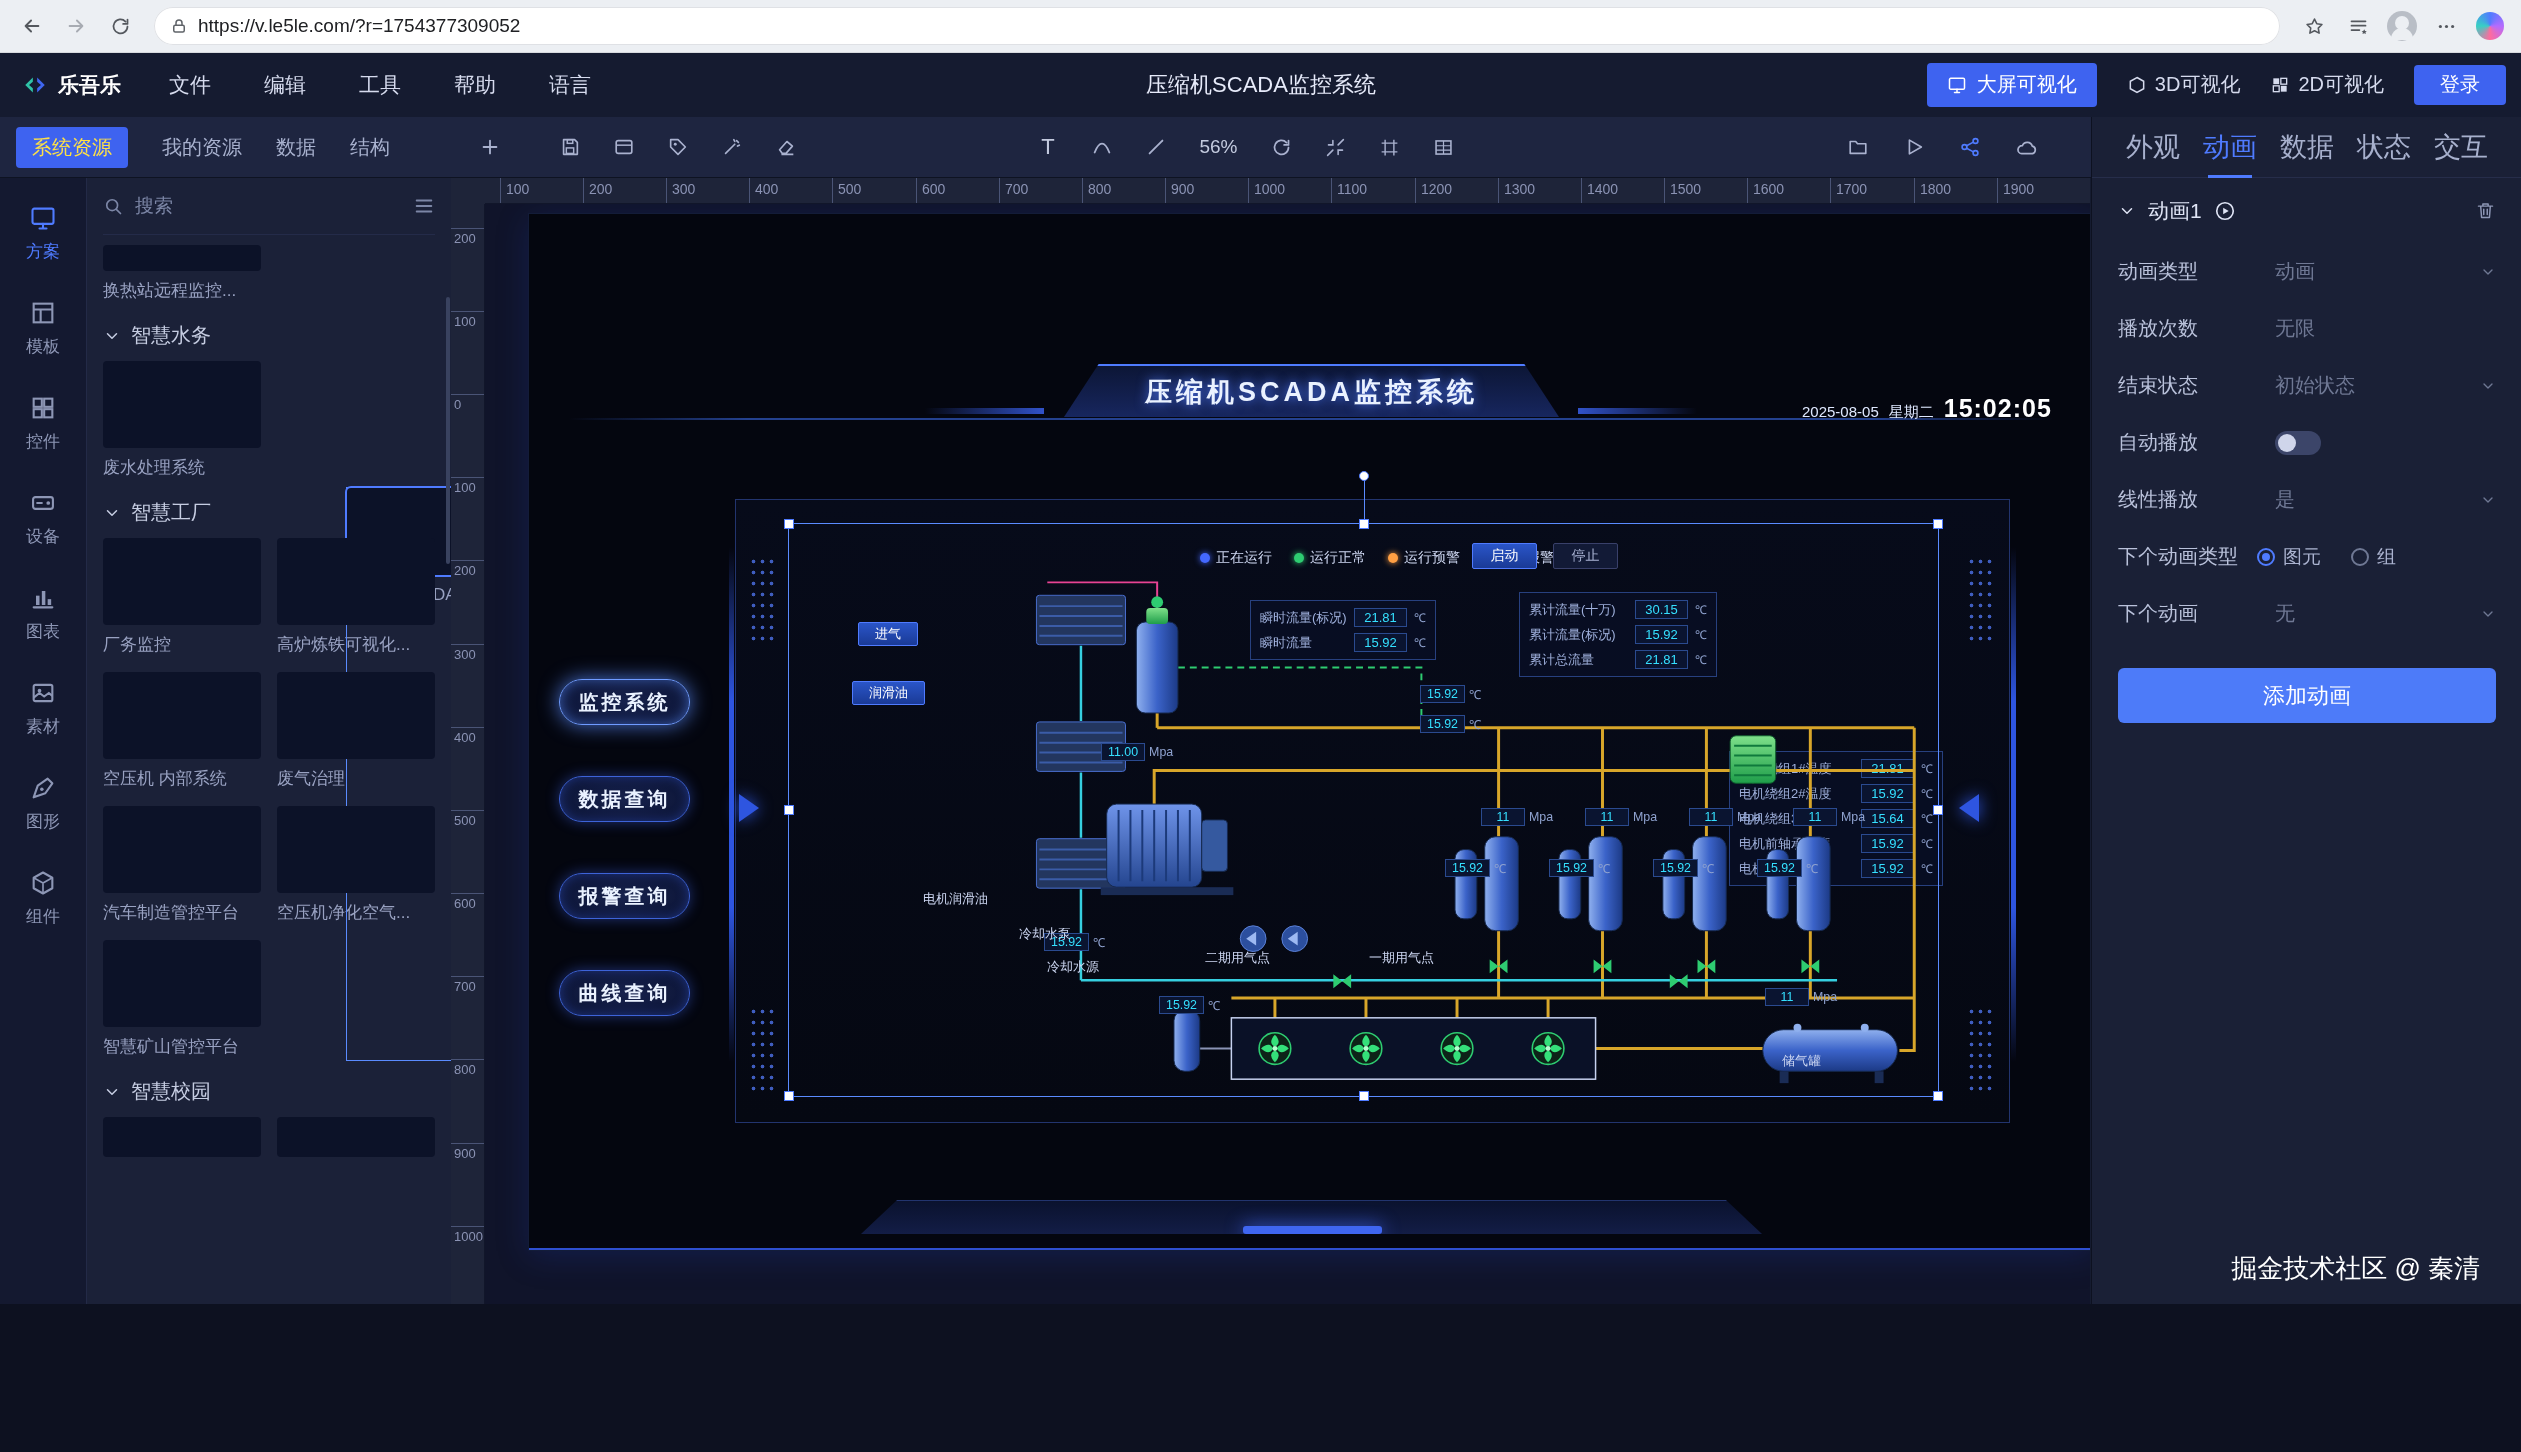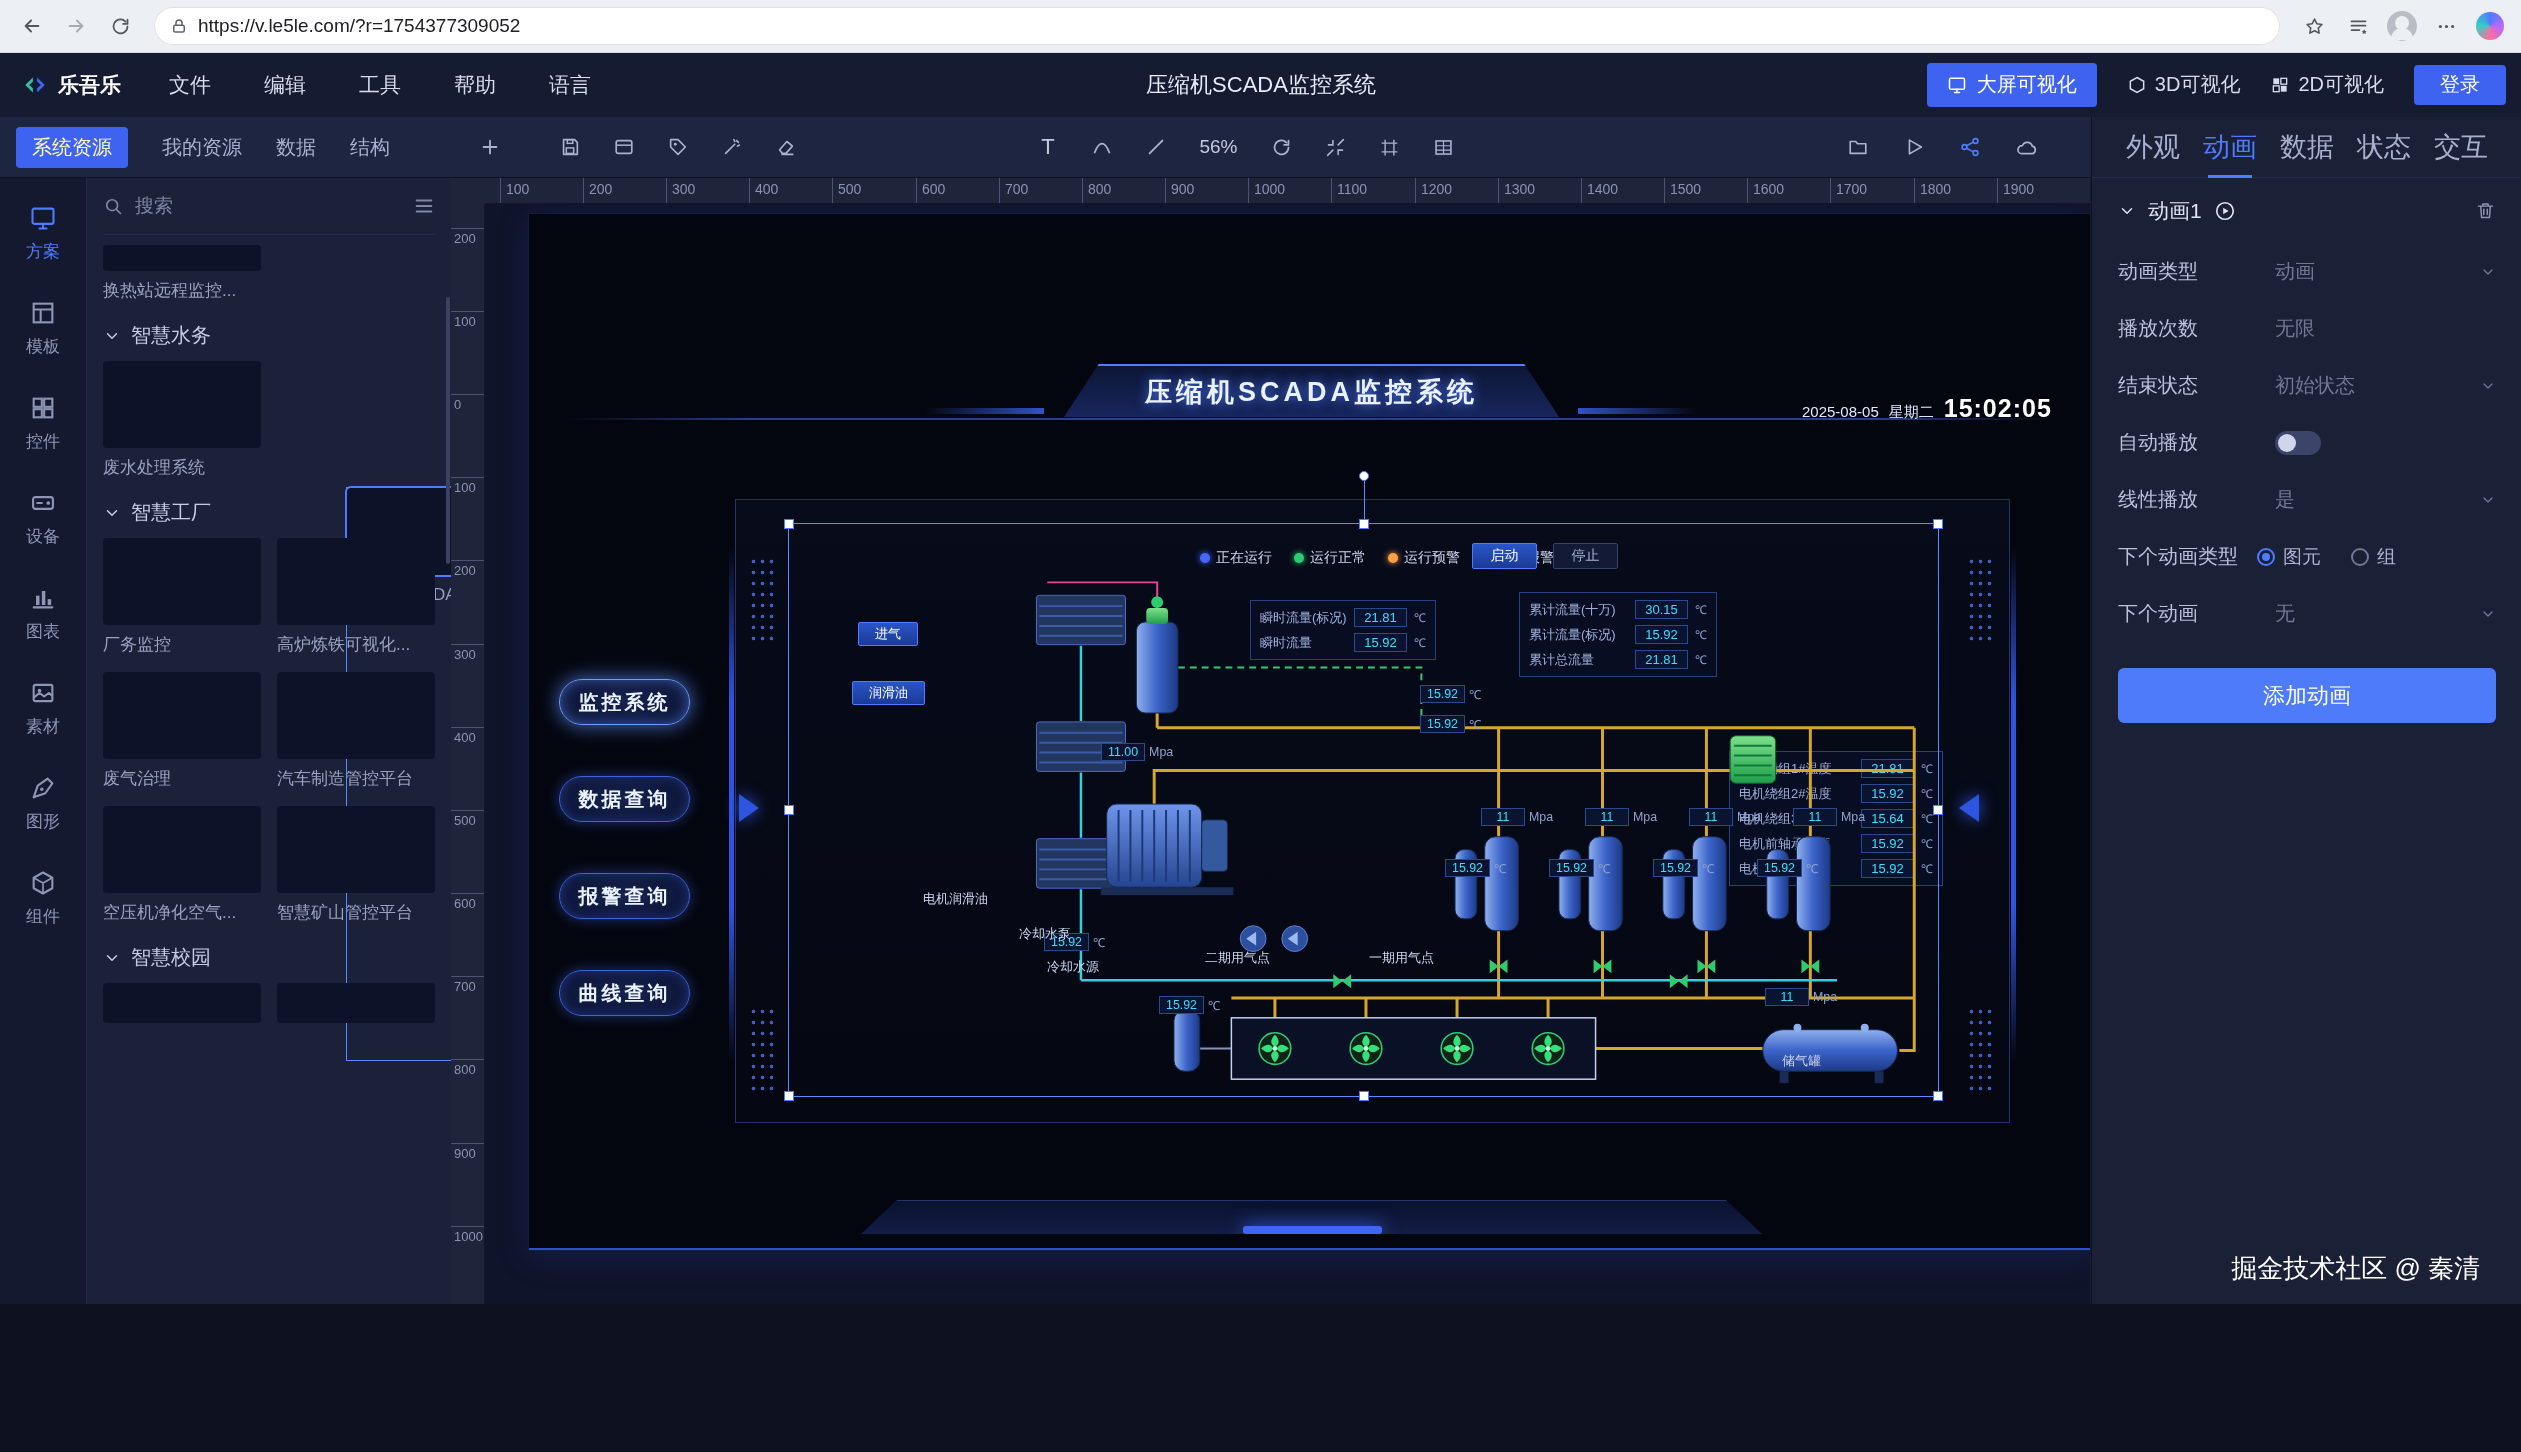--- a/index.html
+++ b/index.html
@@ -24,21 +24,21 @@
   .menus span{cursor:default;}
   .bar-title{position:absolute;left:50%;transform:translateX(-50%);font-size:22px;color:#e7ebfa;}
   .bar-right{margin-left:auto;display:flex;align-items:center;gap:30px;padding-right:16px;}
   .btn-big{display:flex;align-items:center;gap:10px;background:#3e63f0;color:#fff;height:44px;padding:0 20px;border-radius:4px;font-size:20px;}
   .btn-flat{display:flex;align-items:center;gap:8px;font-size:20px;color:#d6dbee;}
   .btn-login{background:#3e63f0;color:#fff;height:40px;padding:0 26px;border-radius:4px;font-size:20px;display:flex;align-items:center;}
 
   
   .toolrow{position:absolute;top:117px;left:0;width:2091px;height:61px;background:#1e2540;border-bottom:1px solid #0e1322;display:flex;align-items:center;color:#a7b0cd;}
   .tr-left{width:451px;display:flex;align-items:center;gap:34px;padding-left:16px;flex:0 0 auto;font-size:20px;}
-  .tab-pill{background:#3e63f0;color:#fef9c3;padding:7px 16px;border-radius:4px;}
+  .tab-pill{background:#3e63f0;color:#fde047;padding:7px 16px;border-radius:4px;}
   .tr-tools{flex:1;display:flex;align-items:center;gap:20px;padding:0 22px;}
   .tool{width:34px;height:34px;display:flex;align-items:center;justify-content:center;color:#aab2cf;border-radius:4px;}
   .tool.txt{font-size:22px;color:#c3cade;}
   .tool.blue{color:#4f7bff;}
   .zoomv{font-size:19px;color:#c3cade;min-width:51px;text-align:center;}
   .gap1{margin-left:208px;}
   .tr-actions{margin-left:auto;display:flex;gap:22px;align-items:center;padding-right:26px;}
 
   
   .rail{position:absolute;left:0;top:178px;width:87px;bottom:0;background:#141930;border-right:1px solid #232a47;display:flex;flex-direction:column;align-items:center;padding-top:10px;gap:4px;}
@@ -568,20 +568,24 @@
         <div class="img v-scada"></div>
         <div class="cap">压缩机SCADA监...</div>
       </div>
       <div class="tn">
         <div class="img v-circuit"></div>
         <div class="cap">厂务监控</div>
       </div>
       <div class="tn">
         <div class="img v-fire"></div>
         <div class="cap">高炉炼铁可视化...</div>
+      </div>
+      <div class="tn">
+        <div class="img v-machine"></div>
+        <div class="cap">空压机 内部系统</div>
       </div>
       <div class="tn">
         <div class="img v-dark"></div>
         <div class="cap">废气治理</div>
       </div>
       <div class="tn">
         <div class="img v-mine"></div>
         <div class="cap">汽车制造管控平台</div>
       </div>
       <div class="tn">

